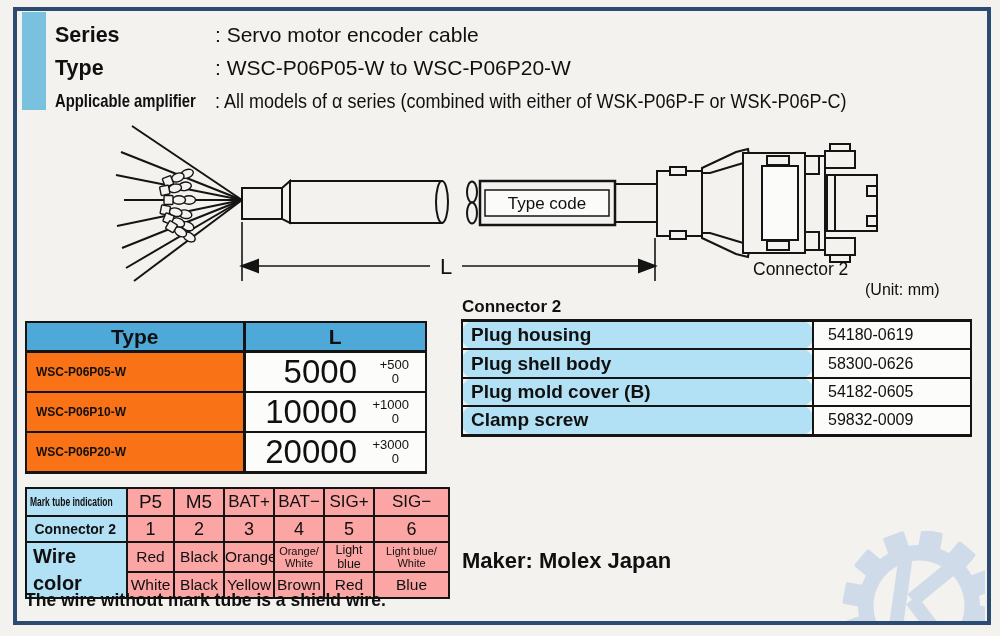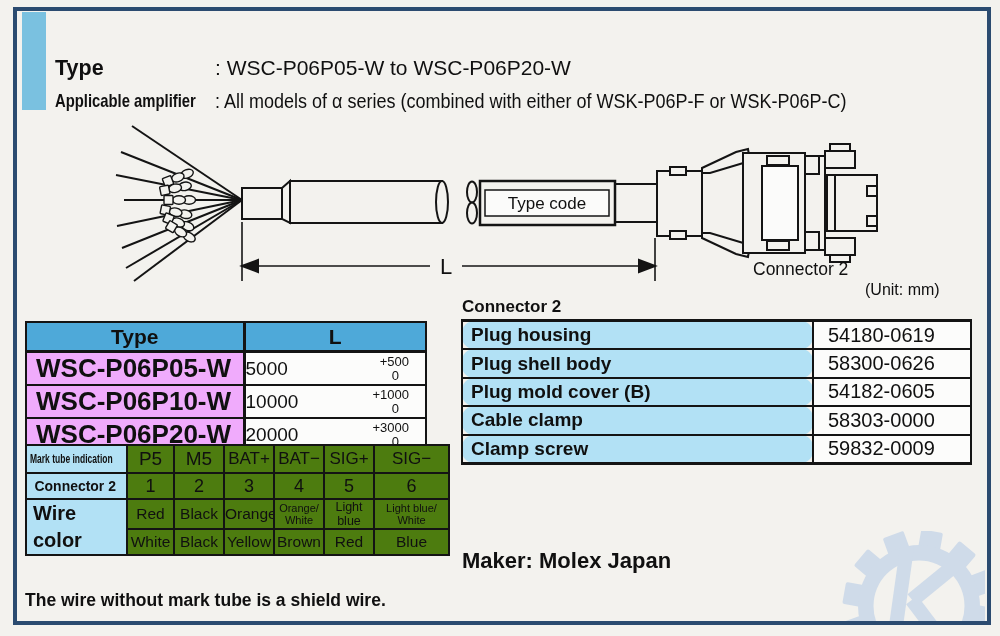--- a/index.html
+++ b/index.html
@@ -24,31 +24,31 @@
   .diagram{position:absolute;left:20px;top:118px;z-index:2;}
   
   table{border-collapse:collapse;table-layout:fixed;z-index:2;}
   td,th{border:2px solid #141414;padding:0;overflow:hidden;}
   
   .ttable{position:absolute;left:25px;top:321px;width:400px;}
   .ttable th{background:#4ea9d9;font-size:21px;font-weight:bold;height:27px;}
   .ttable .c-type{border-right-width:3px;}
   .ttable .thead th{border-bottom-width:3px;}
   .ttable td{height:27px;}
-  .ttable .tname{background:#f0abfc;font-weight:bold;font-size:26px;padding-left:9px;}
+  .ttable .tname{background:#f97316;font-weight:bold;font-size:12px;padding-left:9px;}
   .ttable .tval{background:#fcfcfb;}
   .lenwrap{display:flex;align-items:center;padding-right:16px;}
-  .lenval{flex:1;text-align:left;font-size:19px;}
+  .lenval{flex:1;text-align:right;font-size:33px;}
   .tol{display:flex;flex-direction:column;align-items:flex-end;font-size:13px;line-height:1.05;width:52px;}
   .tol .tb{padding-right:10px;}
   .ttable .lastrow td{border-bottom-width:3px;}
   
-  .wtable{position:absolute;left:25px;top:444px;width:423px;}
+  .wtable{position:absolute;left:25px;top:487px;width:423px;}
   .wtable th{background:#b2e1f5;text-align:left;}
-  .wtable td{background:#4d7c0f;text-align:center;}
+  .wtable td{background:#fca5a5;text-align:center;}
   .row-mark{height:28px;}
   .row-pin{height:26px;}
   .row-c1{height:28px;}
   .row-c2{height:26px;}
   .lbl-mark{font-size:12.5px;font-weight:bold;padding-left:3px;}
   .lbl-conn{font-size:15.5px;font-weight:bold;padding-left:3px;}
   .lbl-wire{font-size:20px;font-weight:bold;padding-left:6px;line-height:1.35;vertical-align:middle;}
   .sig{font-size:17px;margin-top:48px;}
   .sig-big{font-size:19px;}
   .pinnum{font-size:18px;}
@@ -57,21 +57,21 @@
   .twoline{font-size:11px;line-height:1.1;}
   .pre{white-space:pre-line;}
   .squeeze{display:inline-block;transform:scaleX(0.68);transform-origin:left center;white-space:nowrap;}
   .squeeze90{display:inline-block;transform:scaleX(0.9);transform-origin:center center;white-space:nowrap;}
   
   .note{position:absolute;font-weight:bold;font-size:17.5px;z-index:2;white-space:nowrap;}
   
   .ctable{position:absolute;left:461px;top:319px;width:509px;}
   .ctable td{height:26.4px;}
   .ctable .part{background:#b2e1f5;font-weight:bold;font-size:19px;padding-left:8px;border-radius:12px;}
-  .ctable .pnum{background:#fcfcfb;font-size:20px;padding-left:14px;}
+  .ctable .pnum{background:#fcfcfb;font-size:16px;padding-left:14px;}
   .ctable tr:first-child td{border-top-width:3px;}
   .ctable tr:last-child td{border-bottom-width:3px;}
 </style>
 </head>
 <body>
 
 <div class="page">
 
   <div class="wm-clip">
     <svg class="wm-svg" width="180" height="90" viewBox="0 0 180 90">
@@ -100,20 +100,23 @@
           <path d="M-13,0 L14,27 L24,17 L-3,-10 Z"></path>
           <polygon points="6,42 34,14 46,46"></polygon>
         </g>
       </g>
     </svg>
   </div>
 
   <div class="frame"></div>
 
   <div class="hbar"></div>
+  <div class="hrow" style="top:20px">
+    <span class="hlabel">Series</span><span class="hvalue">: Servo motor encoder cable</span>
+  </div>
   <div class="hrow" style="top:53px">
     <span class="hlabel">Type</span><span class="hvalue">: WSC-P06P05-W to WSC-P06P20-W</span>
   </div>
   <div class="hrow r3" style="top:86px">
     <span class="hlabel"><span class="cond">Applicable amplifier</span></span><span class="hvalue"><span class="cond2">: All models of α series (combined with either of WSK-P06P-F or WSK-P06P-C)</span></span>
   </div>
 
   <svg class="diagram" width="960" height="192" viewBox="0 0 960 192">
     <g stroke="#141414" stroke-width="2" fill="none">
 
@@ -334,24 +337,20 @@
         </tr>
     <tr>
           <td class="part">Plug shell body</td>
           <td class="pnum">58300-0626</td>
         </tr>
     <tr>
           <td class="part">Plug mold cover (B)</td>
           <td class="pnum">54182-0605</td>
         </tr>
     <tr>
-          <td class="part">Cable clamp</td>
-          <td class="pnum">58303-0000</td>
-        </tr>
-    <tr>
           <td class="part">Clamp screw</td>
           <td class="pnum">59832-0009</td>
         </tr>
   </tbody>
     </table>
   <div class="note" style="left:462px;top:548px;font-size:22px">Maker: Molex Japan</div>
 
 </div>
 
 </body></html>

